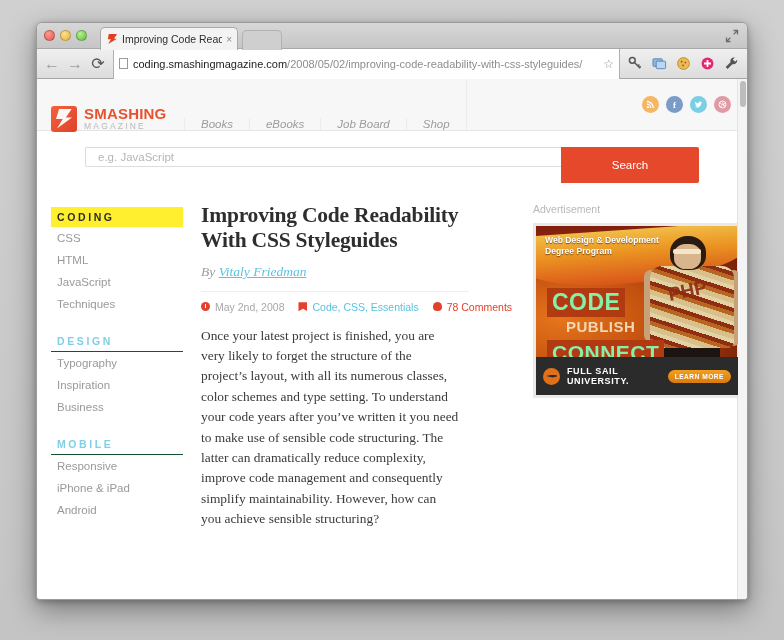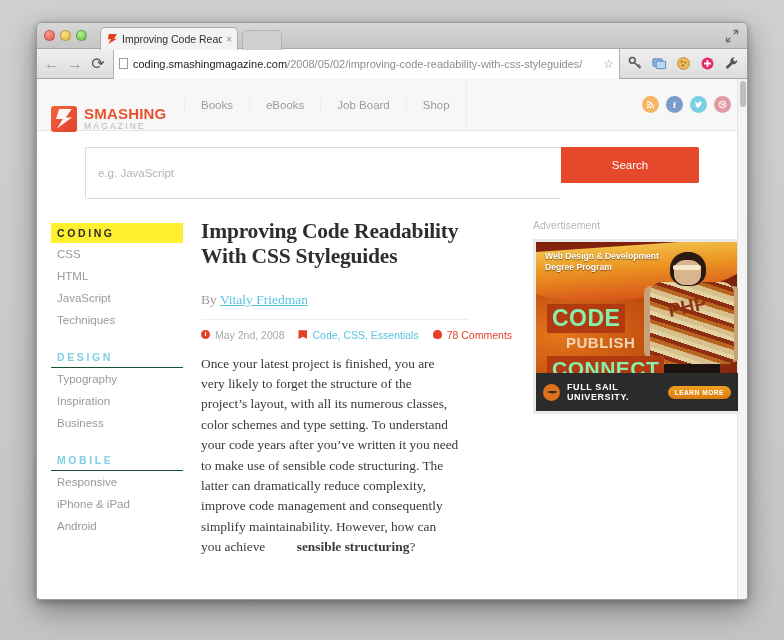--- a/index.html
+++ b/index.html
@@ -142,41 +142,41 @@
   .logo-mark:after{
     content:""; position:absolute; left:5px; top:3px; right:5px; bottom:3px;
     background:#fff;
     clip-path: polygon(20% 0,100% 0,62% 45%,100% 45%,6% 100%,42% 52%,0 52%);
     opacity:.95;
   }
   .logo-text { line-height:1.05; }
   .logo-smashing { font-size: 15px; font-weight: bold; color:#e8532e; letter-spacing:.2px;}
   .logo-magazine { font-size: 8.5px; color:#b8b8b8; letter-spacing:2.2px; }
 
-  .nav { display:flex; align-items:center; }
+  .nav { display:flex; align-items:flex-end;font-style:italic; }
   .nav-item {
     display:flex; align-items:center; padding: 0 16px;
     font-size: 11.5px; color:#9c9c9c;
     border-left: 1px solid #ececec;
     background: #f7f7f7;
   }
   .nav-spacer { flex:1; border-left:1px solid #ececec; }
   .socials { display:flex; align-items:center; gap:7px; padding-right:16px; }
   .soc { width:17px; height:17px; border-radius:50%; display:flex; align-items:center; justify-content:center;
          color:#fff; font-size:9px; font-weight:bold; }
   .soc.rss{ background:#f5b763; }
   .soc.fb { background:#7b9cc9; font-family:"Liberation Serif", serif; }
   .soc.tw { background:#79cfe3; }
   .soc.db { background:#e09aa4; }
 
   
   .searchband { padding: 16px 14px 14px 14px; background:#fff; }
   .searchrow { display:flex; max-width: 614px; margin: 0 auto; }
   .search-input {
-    flex:1; height: 52px;
+    flex:1; height: 20px;
     border:1px solid #dcdcdc; border-right:none;
     background:#fff; border-radius: 2px 0 0 2px;
     padding: 0 12px; font-size: 11.5px; color:#b5b5b5;
     display:flex; align-items:center;
   }
   .search-btn {
     width: 138px; height: 36px;
     background: #e5482a; color:#fff;
     font-size: 11.5px;
     display:flex; align-items:center; justify-content:center;
@@ -198,21 +198,21 @@
     padding: 5px 6px;
   }
 
   .article { flex:1; padding-left: 18px; display:flex;justify-content:space-between; }
   .article-main { flex: 1; max-width: 268px; }
   h1.title {
     font-family: "Liberation Serif", serif;
     font-size: 21.5px; font-weight: bold; color:#2e2e2e;
     line-height: 1.18; letter-spacing: -.2px;
   }
-  .byline { font-family:"Liberation Serif", serif; font-size: 13.5px; color:#9b9b9b; margin-top: 22px; }
+  .byline { font-family:"Liberation Serif", serif; font-size: 13.5px; color:#9b9b9b; margin-top: 10px; font-style: italic; }
   .byline a { color:#58c3e0; }
   .meta {
     display:flex; align-items:center; gap: 14px;
     border-top: 1px solid #ededed;
     margin-top: 11px; padding-top: 9px;
     font-size: 10.5px;
   }
   .meta-item { display:flex; align-items:center; gap:5px; white-space:nowrap; }
   .meta-item .mi { width:9px; height:9px; flex:0 0 9px; display:block; }
   .mi.clock { border-radius:50%; background:#e5402a; position:relative;}
@@ -222,21 +222,21 @@
   .meta-date { color:#a8a8a8; }
   .meta-link { color:#58c3e0; }
   .meta-link.red { color:#e5402a; }
 
   .body-text {
     font-family:"Liberation Serif", serif;
     font-size: 13.4px; line-height: 1.52; color:#3a3a3a;
     margin-top: 13px;
     max-width: 258px;
   }
-  .body-text b { font-weight: bold; margin-left: 28px; }
+  .body-text b { font-weight: normal; }
 
   
   .rail { width: 222px; flex:0 0 222px; padding-left: 22px; padding-top: 0;}
   .ad-label { font-size: 10.5px; color:#b8b8b8; margin-bottom: 8px; }
   .ad-box {
     width: 208px; height: 175px;
     border: 3px solid #e9e9e9;
     position: relative; overflow:hidden;
     background:#6f1b10;
   }

